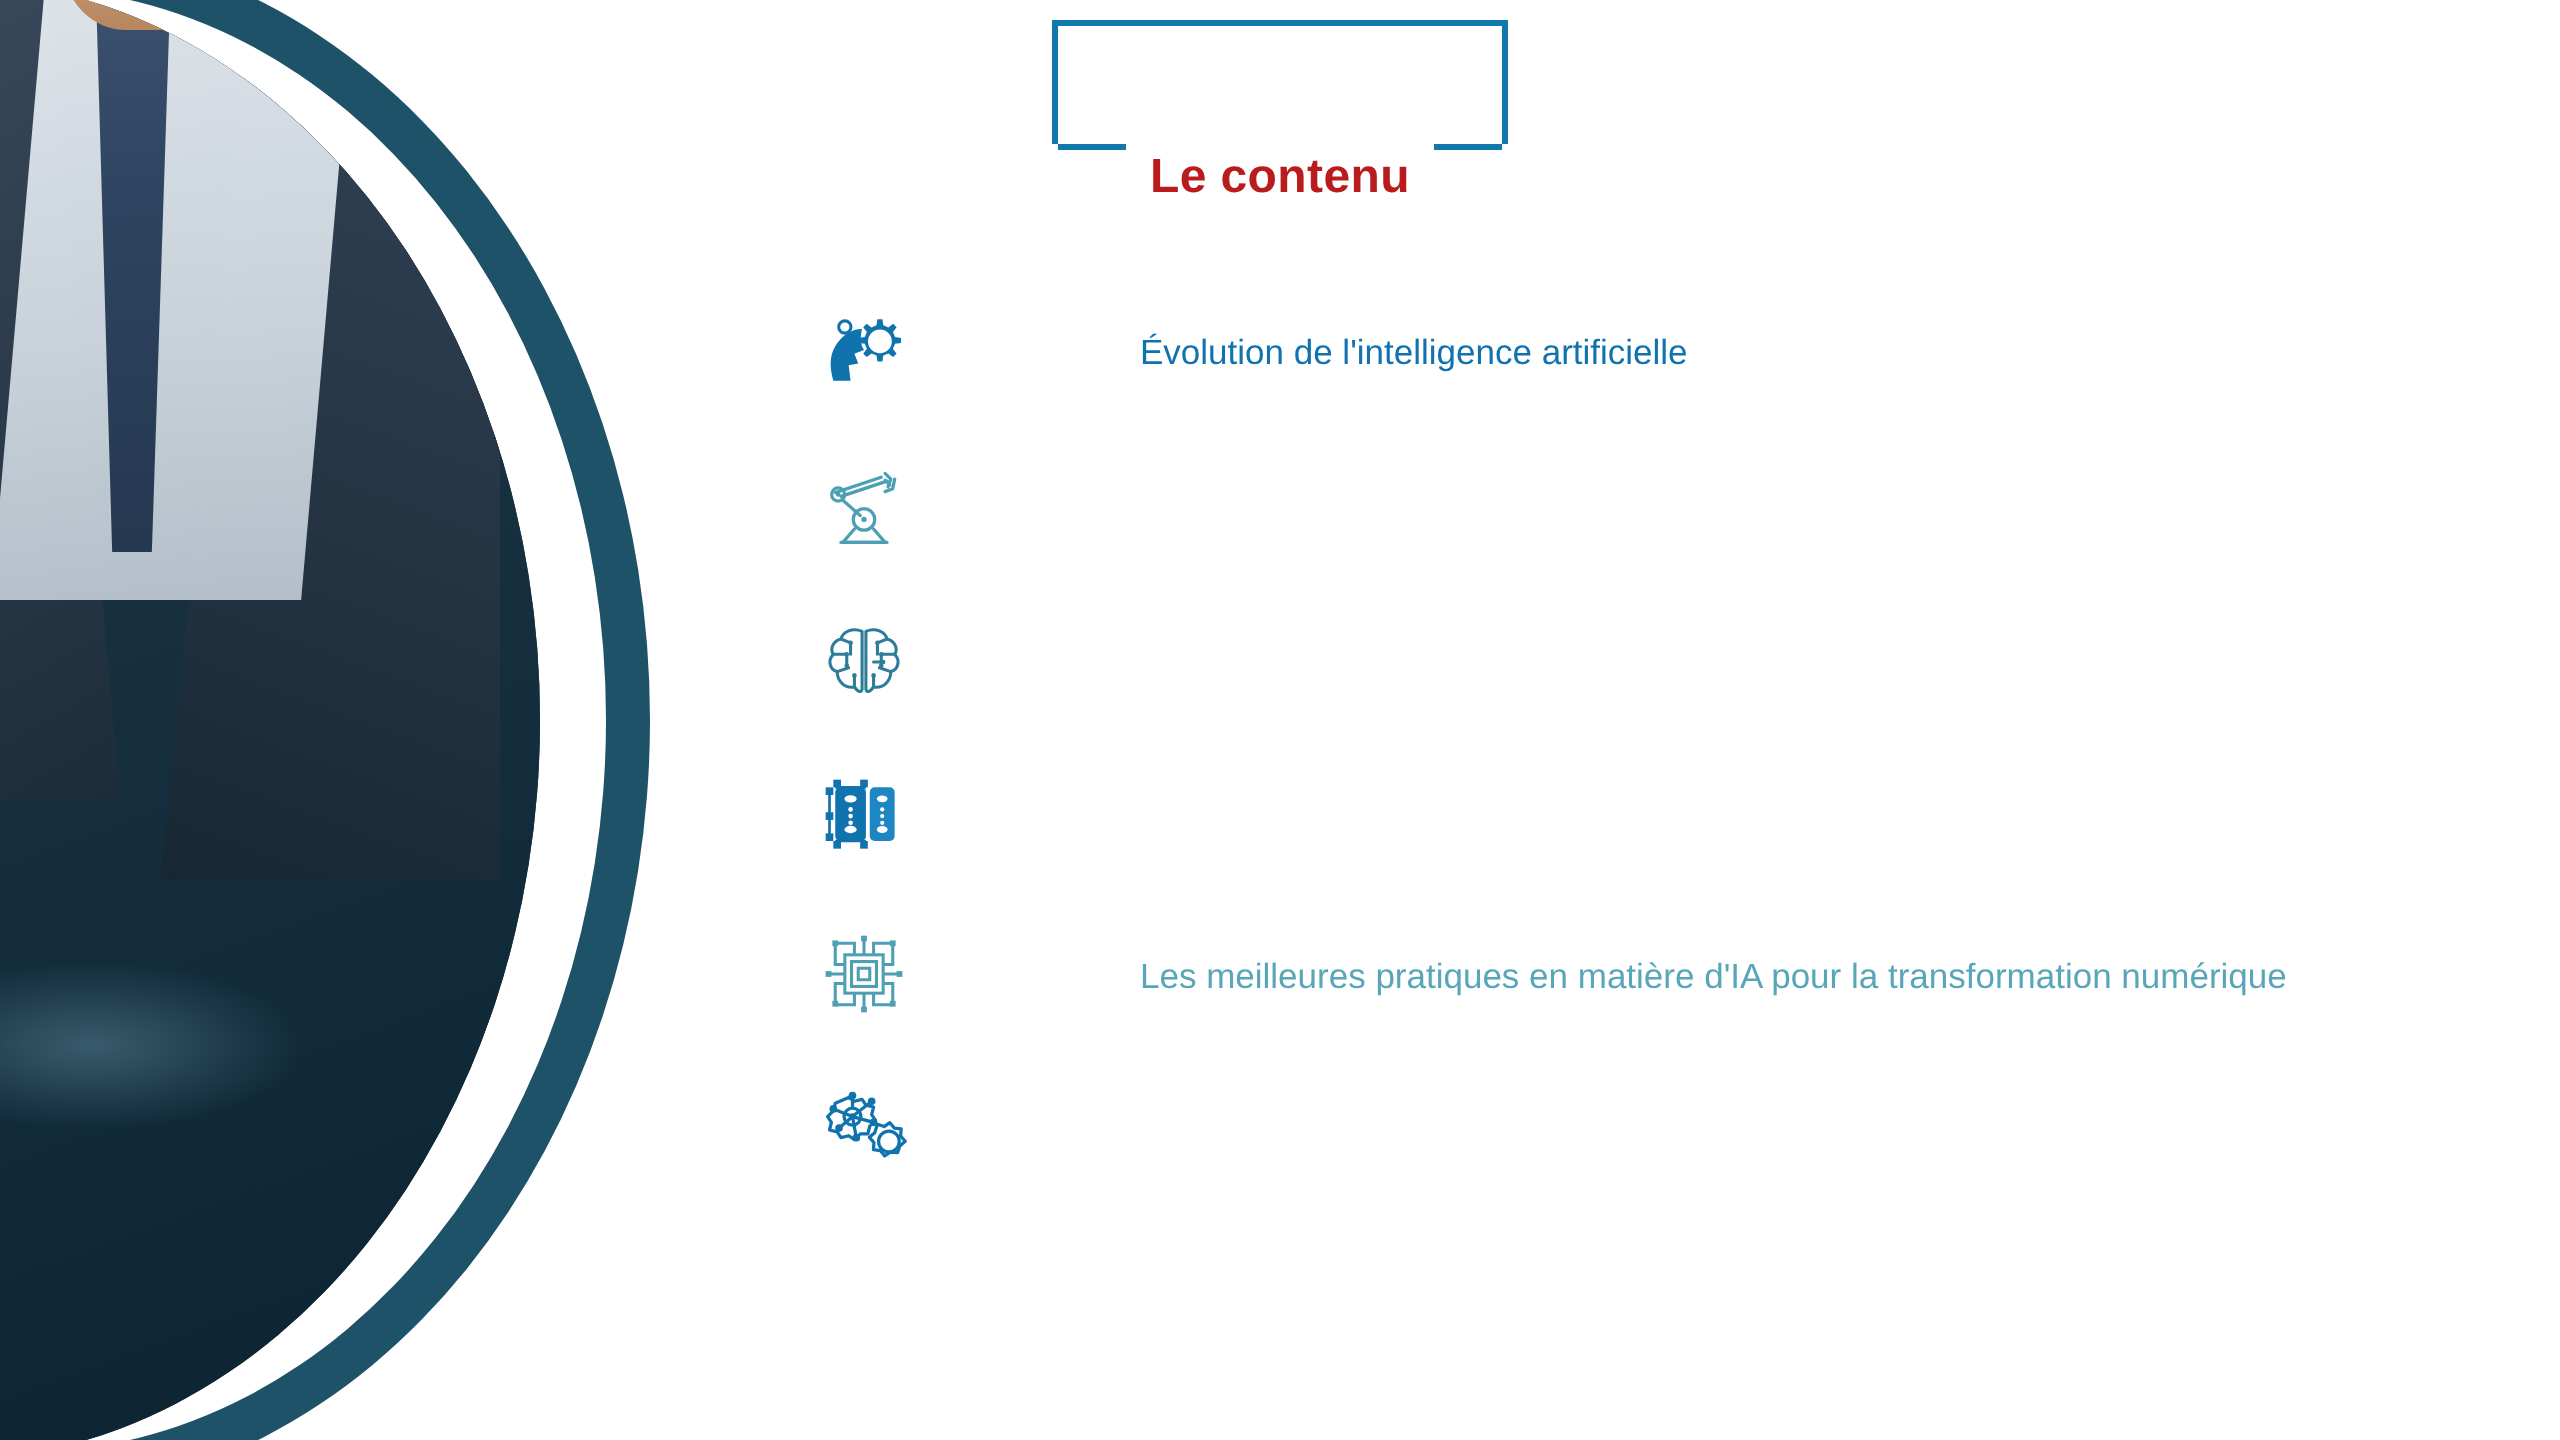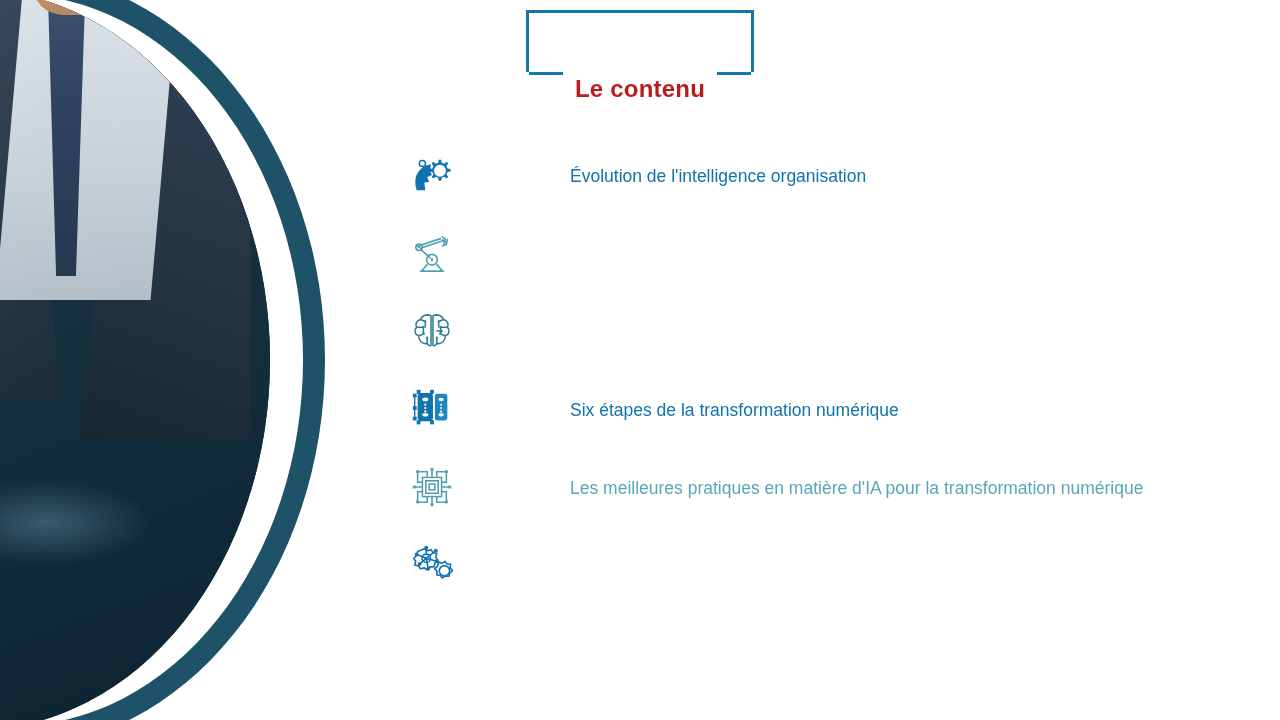--- a/index.html
+++ b/index.html
@@ -223,21 +223,21 @@
           <g fill="#1173ae">
             <path d="M8 40 C6 33 6 27 9 22 C12 17 17 13 23 13 C22 17 22 21 24 24 L19 26 L21 31 L16 32 L17 40 Z"></path>
             <circle cx="14" cy="12" r="3.2" fill="none" stroke="#1173ae" stroke-width="1.6"></circle>
           </g>
           <g fill="#1173ae">
             <path d="M31 8 l2.6 0 .5 3.1 2.6 1.1 2.5-1.9 1.8 1.8 -1.9 2.5 1.1 2.6 3.1 .5 0 2.6 -3.1 .5 -1.1 2.6 1.9 2.5 -1.8 1.8 -2.5-1.9 -2.6 1.1 -.5 3.1 -2.6 0 -.5-3.1 -2.6-1.1 -2.5 1.9 -1.8-1.8 1.9-2.5 -1.1-2.6 -3.1-.5 0-2.6 3.1-.5 1.1-2.6 -1.9-2.5 1.8-1.8 2.5 1.9 2.6-1.1 Z"></path>
             <circle cx="32.3" cy="19.5" r="6.2" fill="#ffffff"></circle>
           </g>
         </svg>
       </div>
-      <div class="item-label dark">Évolution de l'intelligence organisation</div>
+      <div class="item-label dark">Évolution de l'intelligence artificielle</div>
     </div>
 
     <div class="list-item">
       <div class="item-icon">
         <svg width="46" height="46" viewBox="0 0 48 48" xmlns="http://www.w3.org/2000/svg">
           <g fill="none" stroke="#4e9fb3" stroke-width="1.7" stroke-linejoin="round" stroke-linecap="round">
             <path d="M9 17 L33 9"></path>
             <path d="M12 19 L36 11"></path>
             <circle cx="10.5" cy="18" r="3.4"></circle>
             <path d="M13 21 L22 29"></path>
@@ -301,21 +301,20 @@
             <rect x="4" y="8" width="4" height="4"></rect>
               <rect x="4" y="21" width="4" height="4"></rect>
               <rect x="4" y="32" width="4" height="4"></rect>
             <rect x="8" y="4" width="4" height="4"></rect>
               <rect x="22" y="4" width="4" height="4"></rect>
             <rect x="8" y="36" width="4" height="4"></rect>
               <rect x="22" y="36" width="4" height="4"></rect>
           </g>
         </svg>
       </div>
-      <div class="item-label dark">Six étapes de la transformation numérique</div>
     </div>
 
     <div class="list-item">
       <div class="item-icon">
         <svg width="46" height="46" viewBox="0 0 48 48" xmlns="http://www.w3.org/2000/svg">
           <g fill="none" stroke="#4e9fb3" stroke-width="1.6">
             <rect x="14" y="14" width="20" height="20"></rect>
             <rect x="17.5" y="17.5" width="13" height="13"></rect>
             <rect x="21" y="21" width="6" height="6"></rect>
             <path d="M19 14 V8 H9 V19 H14 M29 14 V8 H39 V19 H34"></path>

